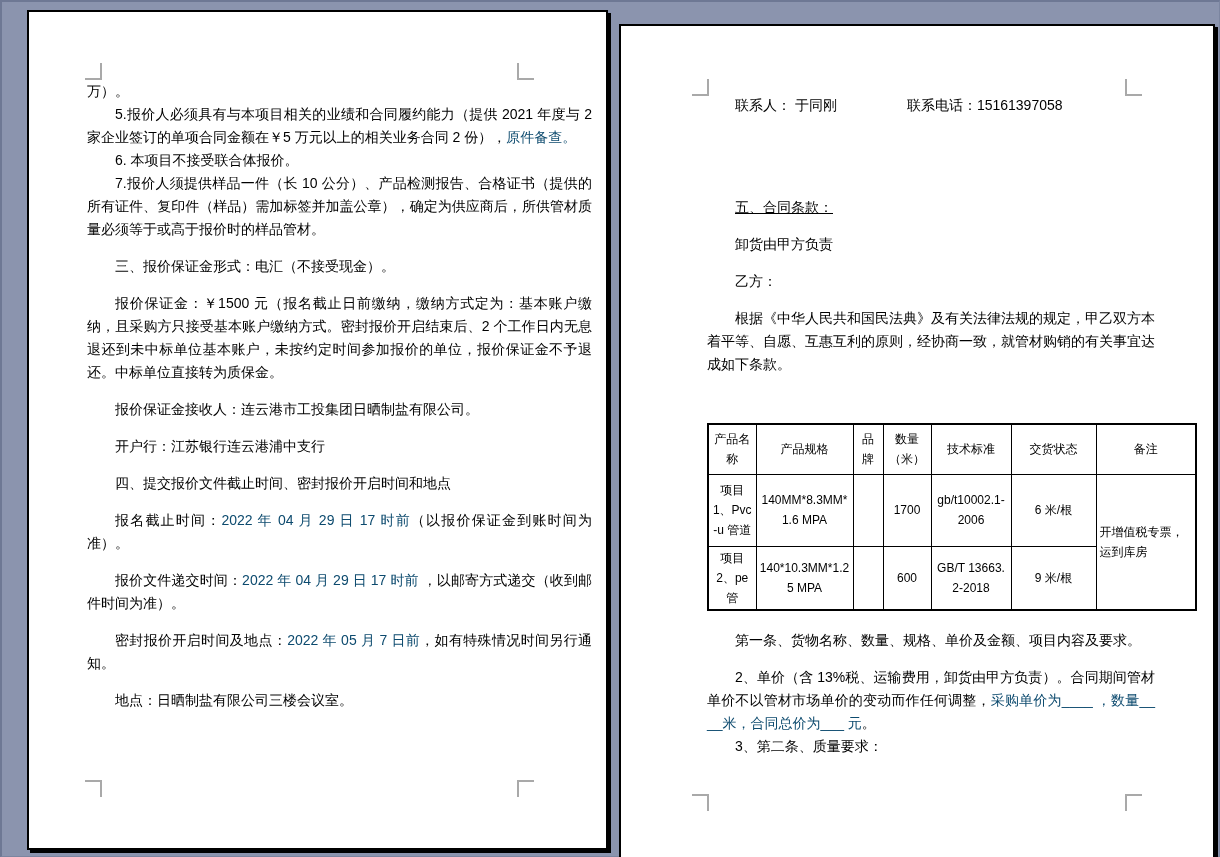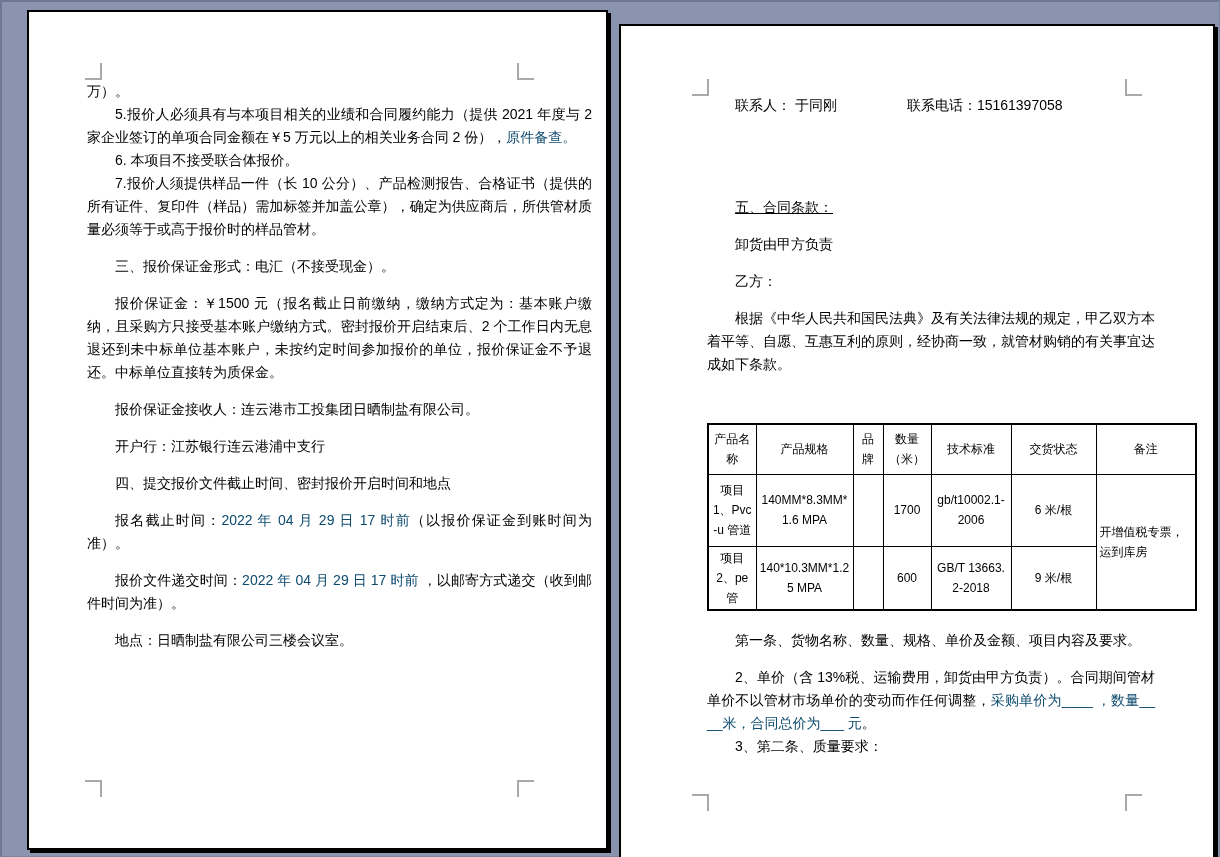--- a/index.html
+++ b/index.html
@@ -97,20 +97,21 @@
         <p class="para tight"><span>5.报价人必须具有与本项目相关的业绩和合同履约能力（提供 2021 年度与 2 家企业签订的单项合同金额在￥5 万元以上的相关业务合同 2 份），</span><span class="red">原件备查。</span></p>
         <p class="para tight"><span>6.  本项目不接受联合体报价。</span></p>
         <p class="para tight"><span>7.报价人须提供样品一件（长 10 公分）、产品检测报告、合格证书（提供的所有证件、复印件（样品）需加标签并加盖公章），确定为供应商后，所供管材质量必须等于或高于报价时的样品管材。</span></p>
         <p class="para "><span>三、报价保证金形式：电汇（不接受现金）。</span></p>
         <p class="para "><span>报价保证金：￥1500 元（报名截止日前缴纳，缴纳方式定为：基本账户缴纳，且采购方只接受基本账户缴纳方式。密封报价开启结束后、2 个工作日内无息退还到未中标单位基本账户，未按约定时间参加报价的单位，报价保证金不予退还。中标单位直接转为质保金。</span></p>
         <p class="para "><span>报价保证金接收人：连云港市工投集团日晒制盐有限公司。</span></p>
         <p class="para "><span>开户行：江苏银行连云港浦中支行</span></p>
         <p class="para "><span>四、提交报价文件截止时间、密封报价开启时间和地点</span></p>
         <p class="para "><span>报名截止时间：</span><span class="red">2022 年 04 月 29 日 17 时前</span><span>（以报价保证金到账时间为准）。</span></p>
         <p class="para "><span>报价文件递交时间：</span><span class="red">2022 年 04 月 29 日 17 时前</span><span> ，以邮寄方式递交（收到邮件时间为准）。</span></p>
+        <p class="para "><span>密封报价开启时间及地点：</span><span class="red">2022 年 05 月 7 日前</span><span>，如有特殊情况时间另行通知。</span></p>
         <p class="para "><span>地点：日晒制盐有限公司三楼会议室。</span></p>
       </div>
   </div>
 
   <div class="page" id="page-right">
     <div class="crop-mark tl" style="left:71px;top:53px;"></div>
     <div class="crop-mark tr" style="left:504px;top:53px;"></div>
     <div class="crop-mark bl" style="left:71px;top:768px;"></div>
     <div class="crop-mark br" style="left:504px;top:768px;"></div>
     <div class="content" id="right-content">

